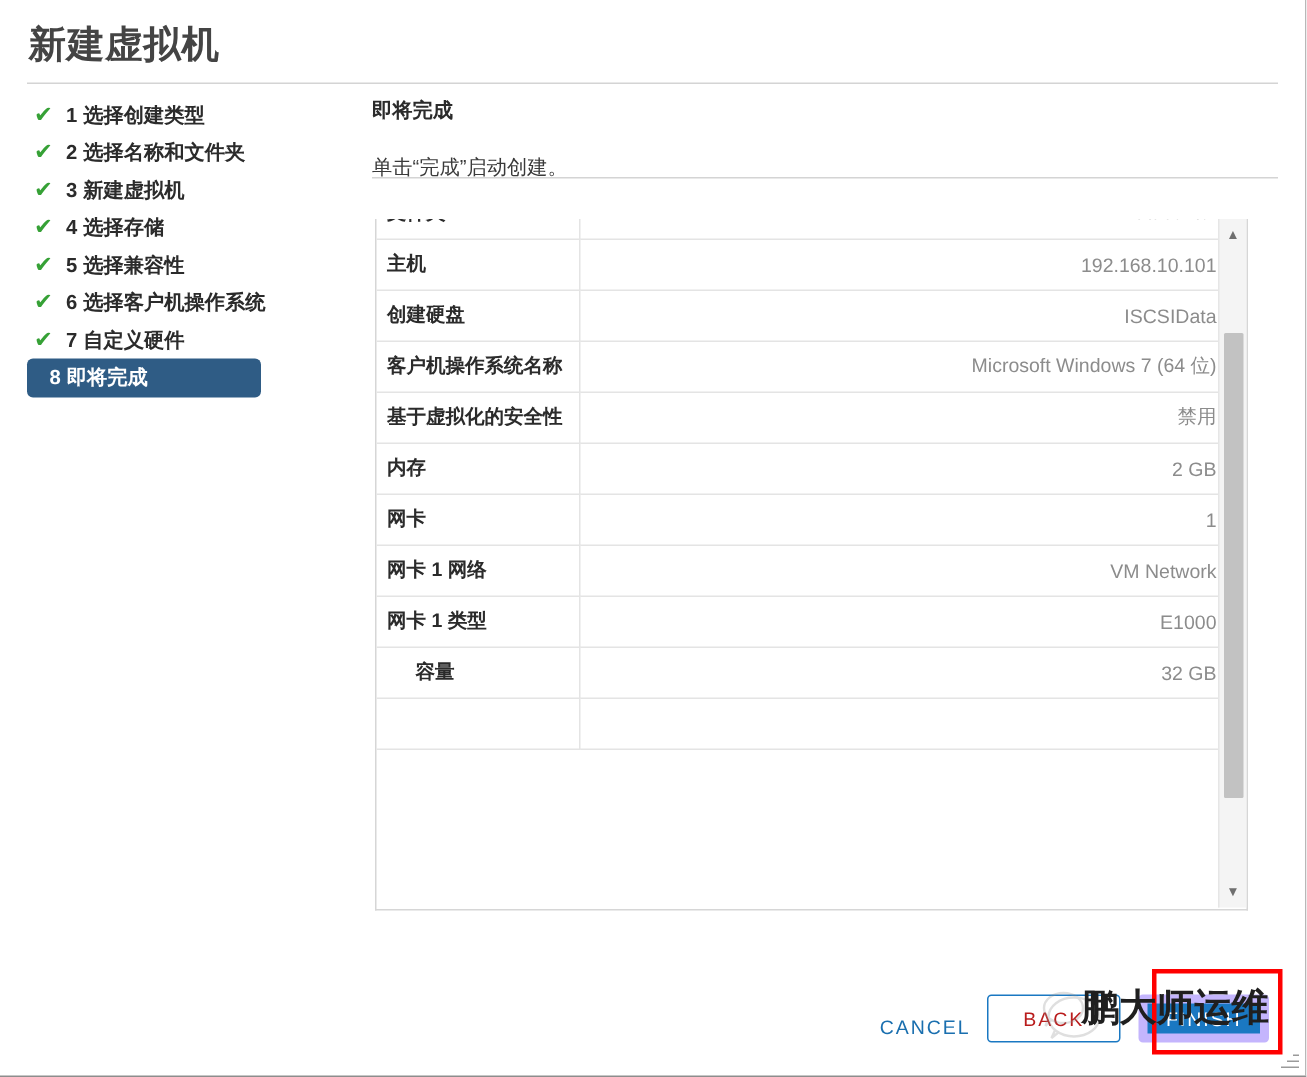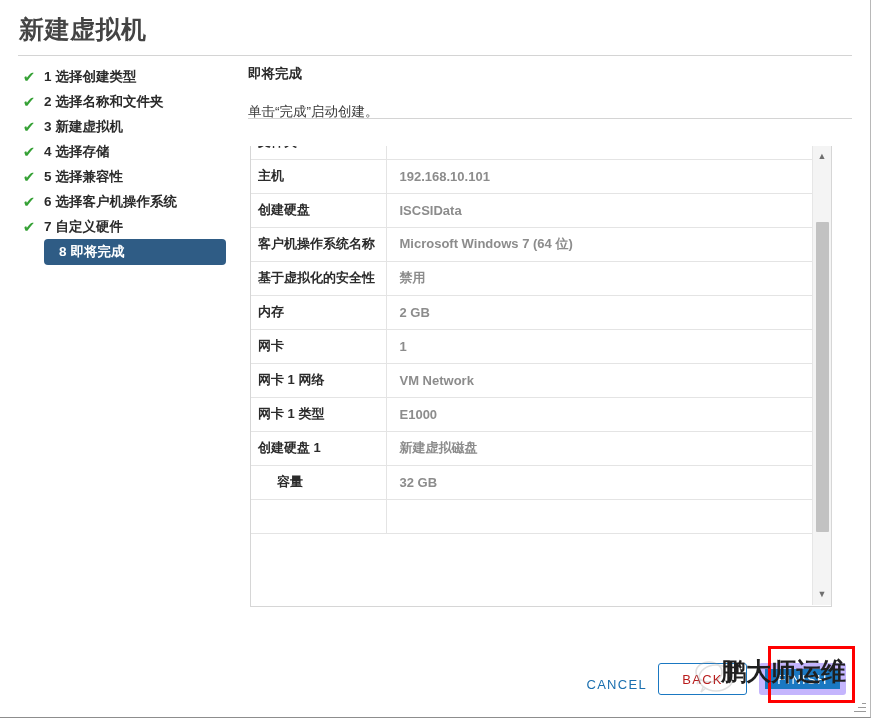--- a/index.html
+++ b/index.html
@@ -76,22 +76,21 @@
     font-size: 15px;
     font-weight: bold;
     text-align: center;
   }
   .step.active {
     background: #2f5c85;
     color: #ffffff;
     border-radius: 4px;
     height: 26px;
     line-height: 26px;
-    width: 182px;
-    margin-left: 26px;
+    width: 156px;
     padding-left: 15px;
   }
   .step .num { margin-right: 4px; }
 
   
   #main {
     position: absolute;
     left: 248px;
     top: 64px;
     width: 604px;
@@ -150,24 +149,25 @@
   table.summary td.k {
     width: 135px;
     padding-left: 7px;
     font-weight: bold;
     color: #2b2b2b;
     border-right: 1px solid #e4e4e4;
     white-space: nowrap;
   }
   table.summary td.k.indent { padding-left: 26px; }
   table.summary td.v {
-    padding-left: 13px;
+    padding-left: 26px;
     color: #8c8c8c;
-    font-weight: bold;
-    white-space: nowrap;
+    font-weight: normal;
+    white-space: nowrap;
+    text-align: right;
   }
 
   
   #vscroll {
     position: absolute;
     right: 0px;
     top: 0px;
     width: 19px;
     height: 459px;
     background: #f4f4f4;
@@ -372,24 +372,20 @@
               </tr>
               <tr>
                 <td class="k">网卡 1 网络</td>
                 <td class="v">VM Network</td>
               </tr>
               <tr>
                 <td class="k">网卡 1 类型</td>
                 <td class="v">E1000</td>
               </tr>
               <tr>
-                <td class="k">创建硬盘 1</td>
-                <td class="v">新建虚拟磁盘</td>
-              </tr>
-              <tr>
                 <td class="k indent">容量</td>
                 <td class="v">32 GB</td>
               </tr>
               <tr>
                 <td class="k"></td>
                 <td class="v"></td>
               </tr>
             </tbody>
         </table>
       </div>

